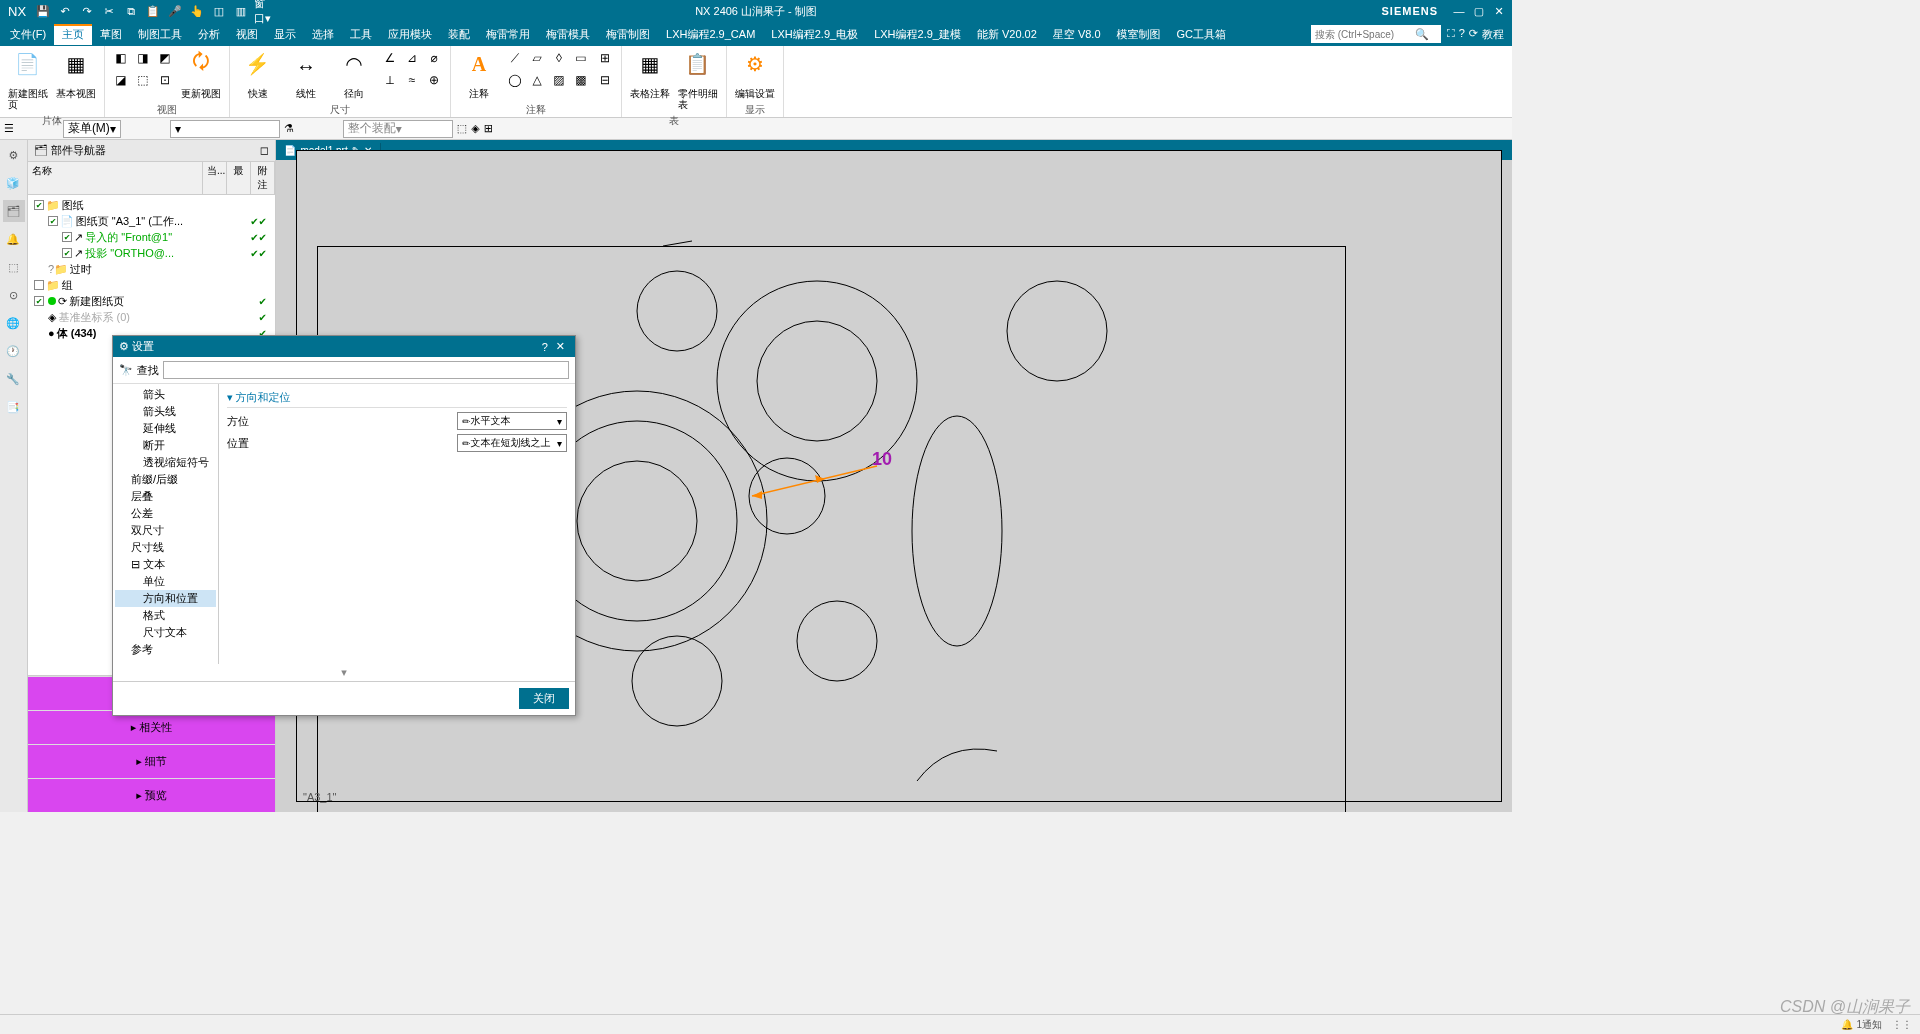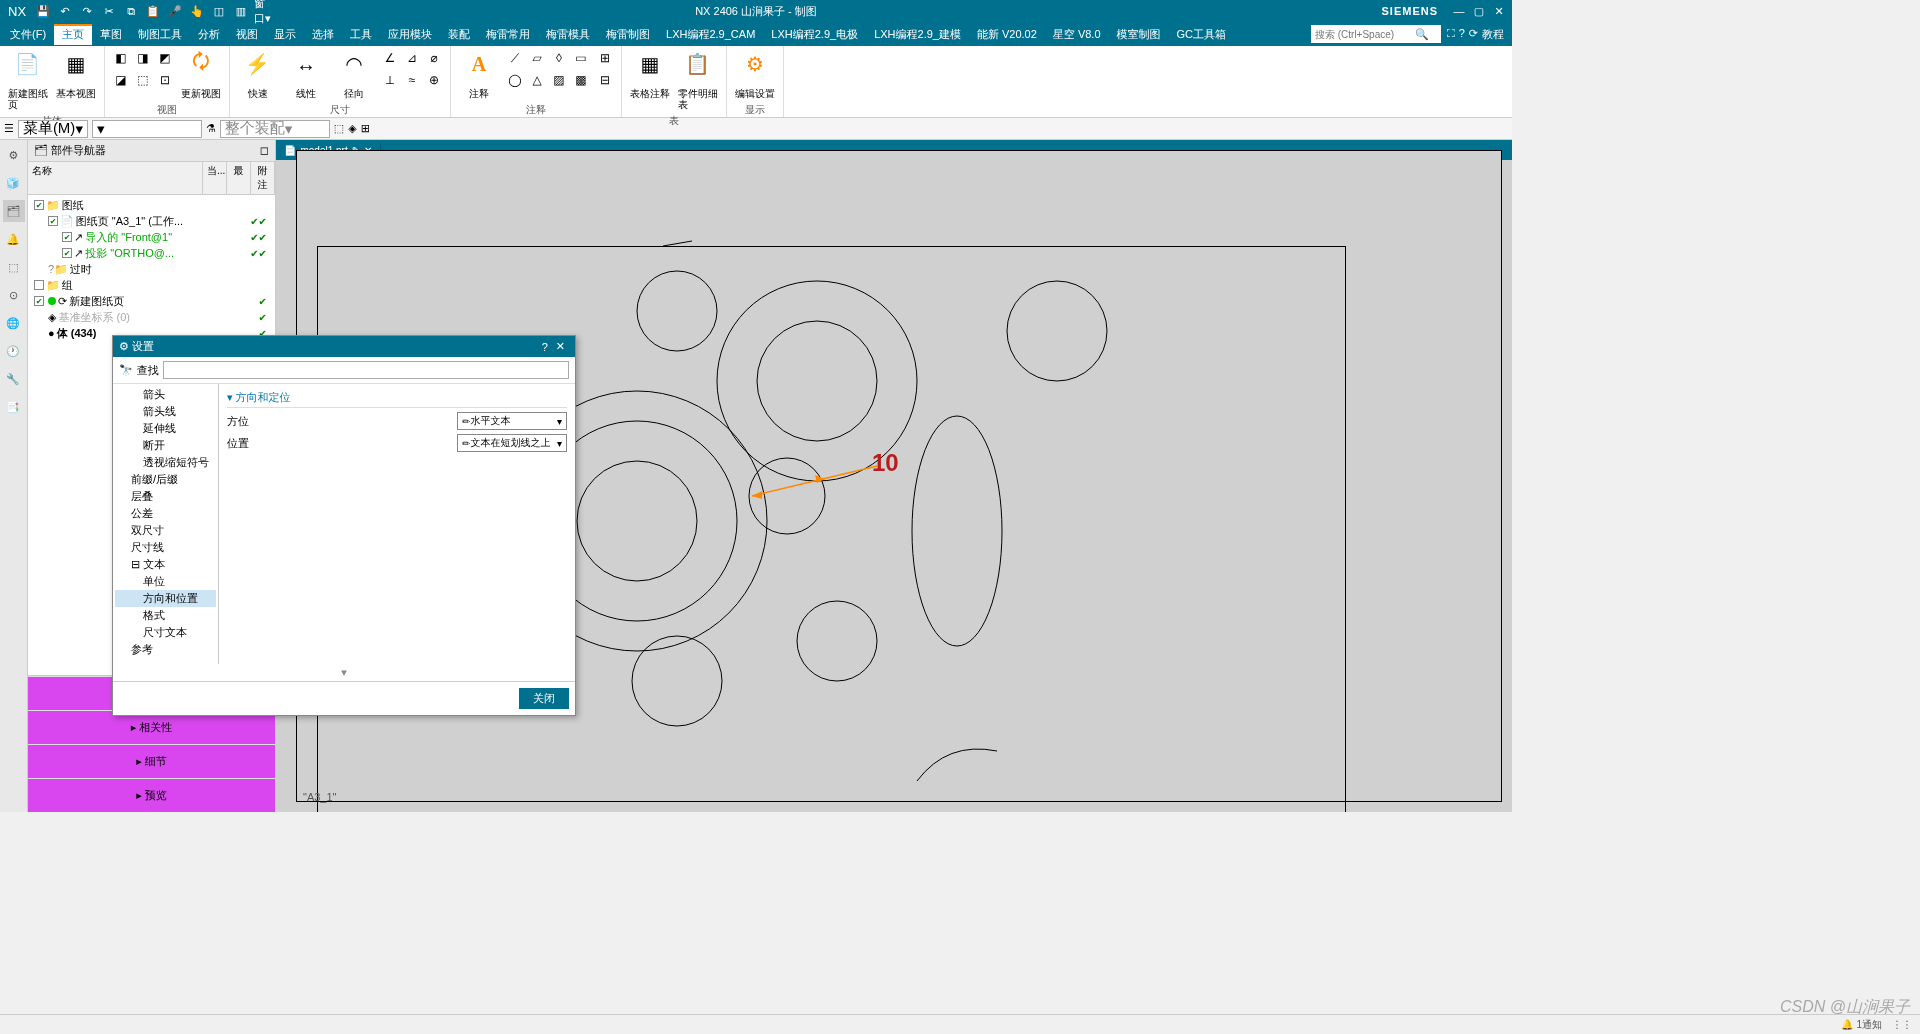--- a/index.html
+++ b/index.html
@@ -27,21 +27,21 @@
 .ribbon-group .buttons { flex: 1; display: flex; align-items: flex-start; gap: 4px; }
 .ribbon-group .label { text-align: center; font-size: 10px; color: #555; padding-top: 2px; }
 .big-btn { display: flex; flex-direction: column; align-items: center; width: 44px; cursor: pointer; padding: 2px; }
 .big-btn .icon { width: 28px; height: 28px; display: flex; align-items: center; justify-content: center; font-size: 20px; }
 .big-btn .text { font-size: 10px; text-align: left; line-height: 1.1; margin-top: 10px; }
 .small-grid { display: grid; grid-template-columns: repeat(3, 20px); grid-template-rows: repeat(2, 20px); gap: 2px; }
 .small-grid.cols4 { grid-template-columns: repeat(4, 20px); }
 .small-btn { width: 20px; height: 20px; display: flex; align-items: center; justify-content: center; cursor: pointer; font-size: 12px; }
 
 .selector-bar { background: #f5f5f5; height: 22px; border-bottom: 1px solid #ccc; display: flex; align-items: center; padding: 0 4px; gap: 4px; }
-.selector-bar .combo { border: 1px solid #aaa; background: white; height: 18px; padding: 0 4px; font-size: 15px; display: flex; align-items: center; }
+.selector-bar .combo { border: 1px solid #aaa; background: white; height: 18px; padding: 0 4px; font-size: 12px; display: flex; align-items: center; margin-left: 45px; }
 
 .main { display: flex; height: calc(100% - 140px); }
 .vtoolbar { width: 28px; background: #e8e8e8; border-right: 1px solid #ccc; display: flex; flex-direction: column; align-items: center; gap: 6px; padding-top: 4px; }
 .vtoolbar .vbtn { width: 22px; height: 22px; display: flex; align-items: center; justify-content: center; cursor: pointer; color: #555; }
 
 .nav-panel { width: 248px; background: #fff; border-right: 1px solid #ccc; display: flex; flex-direction: column; }
 .nav-header { background: #e8e8e8; padding: 3px 6px; font-size: 11px; display: flex; align-items: center; justify-content: space-between; border-bottom: 1px solid #ccc;}
 .nav-cols { display: flex; background: #f0f0f0; border-bottom: 1px solid #ccc; font-size: 10px; }
 .nav-cols span { padding: 2px 4px; border-right: 1px solid #ccc; }
 .nav-cols span:first-child { flex: 1; }
@@ -53,21 +53,21 @@
 .tree-row .ticks { margin-left: auto; display: flex; gap: 10px; padding-right: 6px; color: green; font-size: 10px; }
 .nav-bottom { border-top: 1px solid #ccc; }
 .nav-bottom .sec { padding: 9px 8px; background: #d946ef; border-top: 1px solid #ddd; font-size: 11px; cursor: pointer; text-align: center; }
 
 .canvas-area { flex: 1; position: relative; background: #fff; }
 .tab-bar { background: #00708f; height: 20px; display: flex; align-items: center; }
 .file-tab { background: #00708f; color: white; padding: 2px 8px; font-size: 10px; display: flex; align-items: center; gap: 4px; border-right: 1px solid #005a73;}
 .drawing { position: absolute; top: 20px; left: 0; right: 0; bottom: 0; background: #d0d0d0; }
 .sheet-border { position: absolute; border: 1px solid #000; left: 20px; top: -10px; right: 10px; bottom: 10px; background:#d0d0d0;}
 .inner-border { position: absolute; border: 1px solid #000; left: 20px; top: 95px; right: 155px; height: 900px; }
-.dim-text { position: absolute; color: #b91c1c; font-size: 24px; font-weight: bold; }
+.dim-text { position: absolute; color: #a21caf; font-size: 18px; font-weight: bold; }
 
 .dialog { position: absolute; left: 112px; top: 335px; width: 464px; background: #fff; border: 1px solid #888; box-shadow: 2px 2px 6px rgba(0,0,0,0.3); }
 .dialog-title { background: #00708f; color: white; padding: 3px 6px; font-size: 11px; display: flex; align-items: center; }
 .dialog-title .spacer { flex: 1; }
 .dialog-title .tbtn { cursor: pointer; padding: 0 4px; }
 .dialog-search { padding: 4px 6px; display: flex; align-items: center; gap: 4px; border-bottom: 1px solid #ddd; }
 .dialog-search input { flex: 1; border: 1px solid #aaa; height: 18px; padding: 0 4px; font-size: 10px; }
 .dialog-body { display: flex; height: 280px; }
 .dialog-tree { width: 106px; border-right: 1px solid #ccc; overflow: auto; font-size: 11px; padding: 2px; }
 .dlg-tree-item { padding: 1px 2px 1px 16px; cursor: pointer; white-space: nowrap; }

